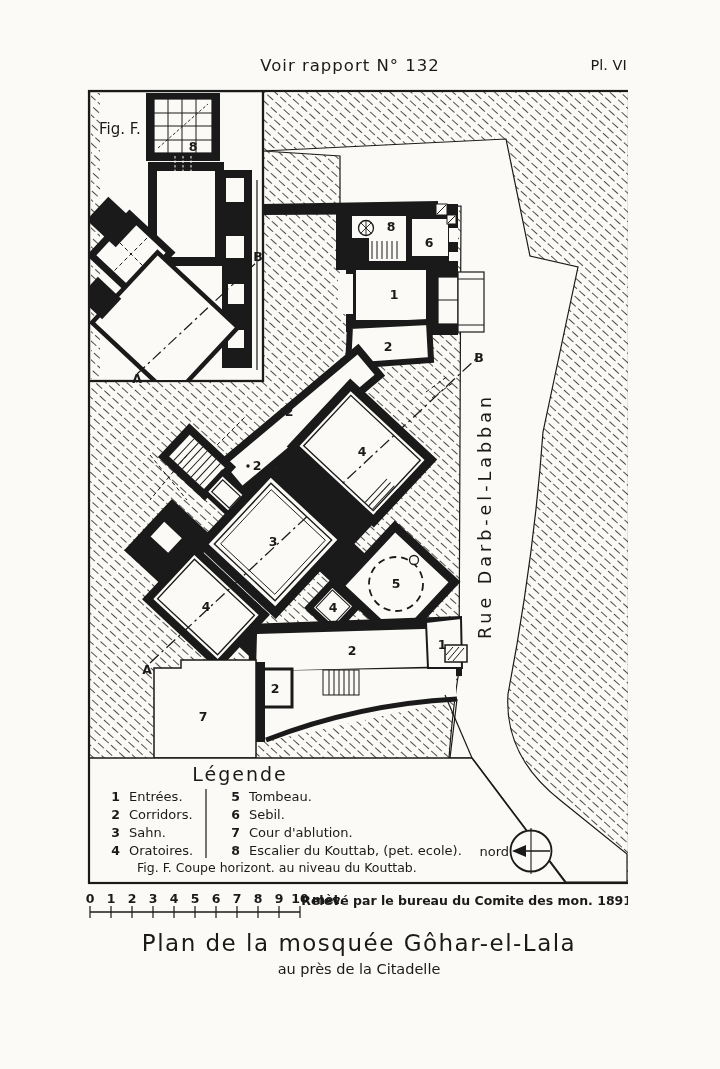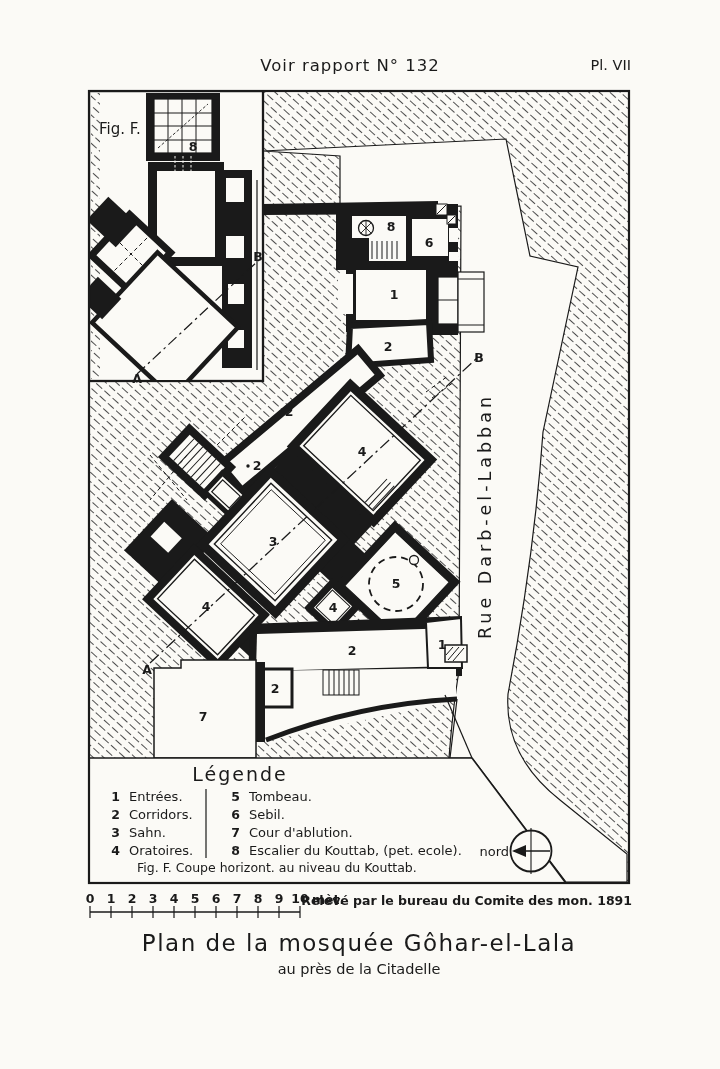--- a/index.html
+++ b/index.html
@@ -1,17 +1,17 @@
 <!DOCTYPE html>
 <html style="--paper: #fbfaf6; --ink: #1a1a1a; --hatch: #4d4d4d;"><head>
 <meta charset="utf-8">
 <style>
   :root{ --paper:#fbfaf6; --ink:#1a1a1a; --hatch:#4d4d4d; }
   html,body{margin:0;padding:0;background:var(--paper);}
-  .page{position:relative;width:720px;height:1069px;background:var(--paper);overflow:hidden;}
+  .page{position:relative;width:628px;height:1069px;background:var(--paper);overflow:hidden;}
   svg{position:absolute;left:0;top:0;}
   text{fill:var(--ink);font-family:"DejaVu Sans",sans-serif;}
   .hand{font-weight:400;}
   .num{font-weight:700;font-size:12.5px;}
   .mid{text-anchor:middle;}
   .end{text-anchor:end;}
 </style>
 </head>
 <body>
 

